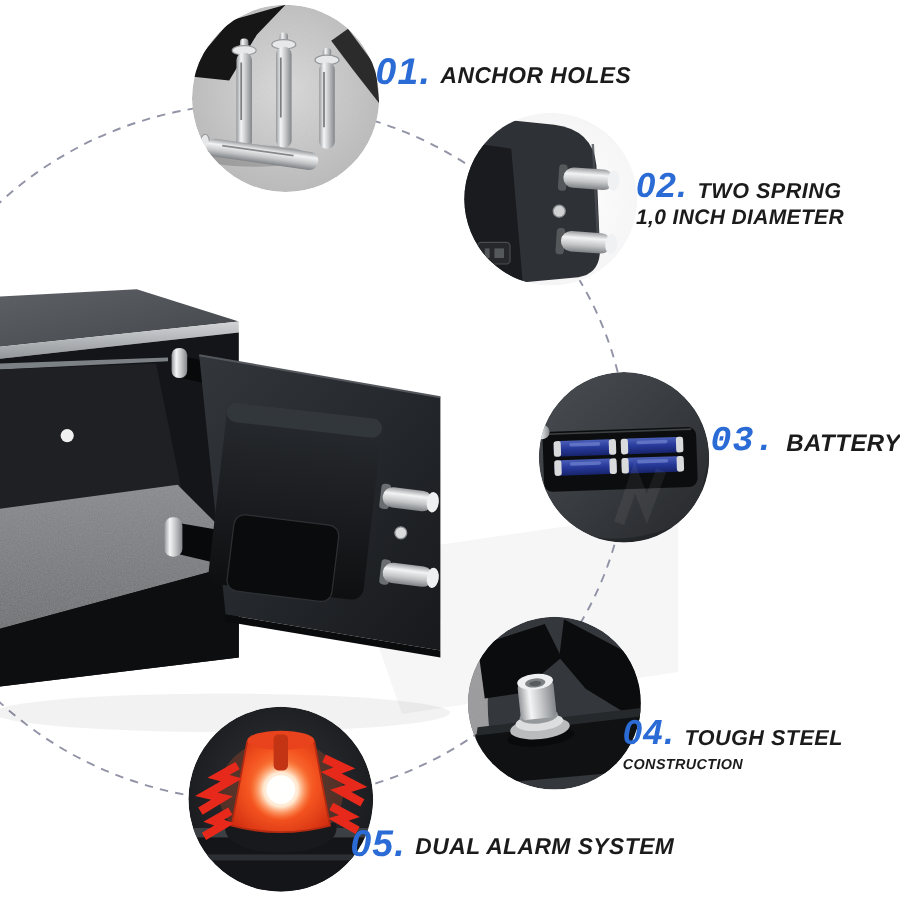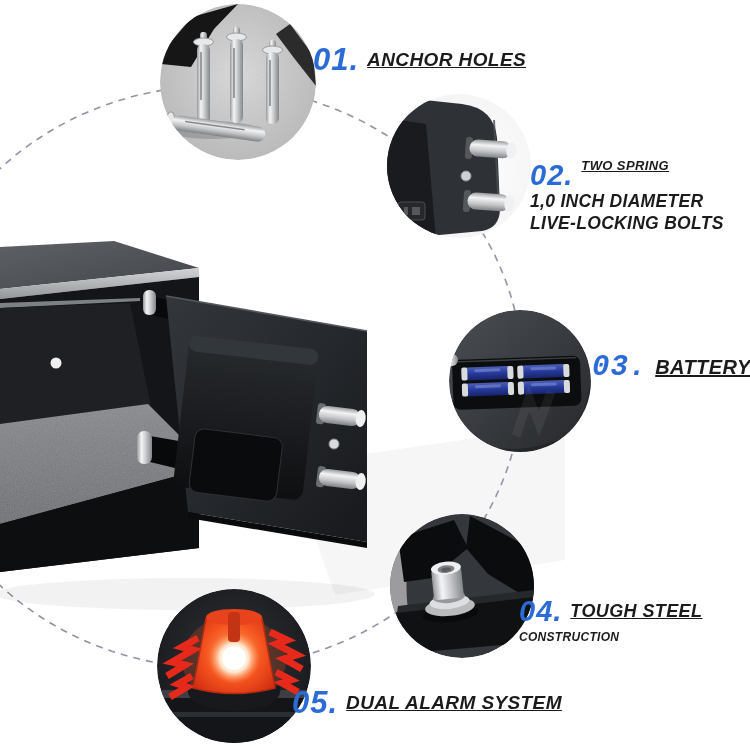--- a/index.html
+++ b/index.html
@@ -1,28 +1,28 @@
 <!DOCTYPE html>
 <html><head>
 <meta charset="utf-8">
 <style>
   html,body{margin:0;padding:0;background:#ffffff;}
   .stage{position:relative;width:750px;height:750px;background:#ffffff;overflow:hidden;
          font-family:"Liberation Sans",sans-serif;}
   .gfx{position:absolute;left:0;top:0;width:750px;height:750px;}
   .lbl{position:absolute;font-style:italic;color:#1b1b1b;white-space:nowrap;}
-  .lbl .row{display:flex;align-items:center;}
+  .lbl .row{display:flex;align-items:flex-end;}
   .lbl .num{font-weight:700;color:#2b6bd6;font-size:31px;line-height:1;padding-right:8px;
             letter-spacing:1px;}
-  .lbl .txt{font-weight:700;font-size:19px;letter-spacing:0.4px;text-decoration:underline;}
+  .lbl .txt{font-weight:700;font-size:19px;letter-spacing:0.4px;}
   .lbl .line{font-weight:700;font-size:17.5px;letter-spacing:0.3px;line-height:22px;}
   .lbl-1{left:313px;top:44px;}
   .lbl-2{left:530px;top:141px;}
-  .lbl-2 .num{font-size:29px;margin-top:20px;}
-  .lbl-2 .txt{font-size:13px;}
+  .lbl-2 .num{font-size:29px;}
+  .lbl-2 .txt{font-size:18px;}
   .lbl-3{left:592px;top:353px;}
   .lbl-3 .num{font-size:29px;font-family:Liberation Mono, monospace;}
   .lbl-3 .txt{font-size:20px;}
   .lbl-3 .line{font-size:18px;}
   .lbl-4{left:519px;top:597px;}
   .lbl-4 .num{font-size:29px;}
   .lbl-4 .txt{font-size:18px;}
   .lbl-4 .line{font-size:12px;}
   .lbl-5{left:292px;top:687px;}
 </style>
@@ -308,21 +308,20 @@
     <span class="txt">ANCHOR HOLES</span>
   </div>
 </div>
 
 <div class="lbl lbl-2">
   <div class="row">
     <span class="num">02.</span>
     <span class="txt">TWO SPRING</span>
   </div>
   <div class="line">1,0 INCH DIAMETER</div>
-  <div class="line">LIVE-LOCKING BOLTS</div>
 </div>
 
 <div class="lbl lbl-3">
   <div class="row">
     <span class="num">03.</span>
     <span class="txt">BATTERY</span>
   </div>
 </div>
 
 <div class="lbl lbl-4">

